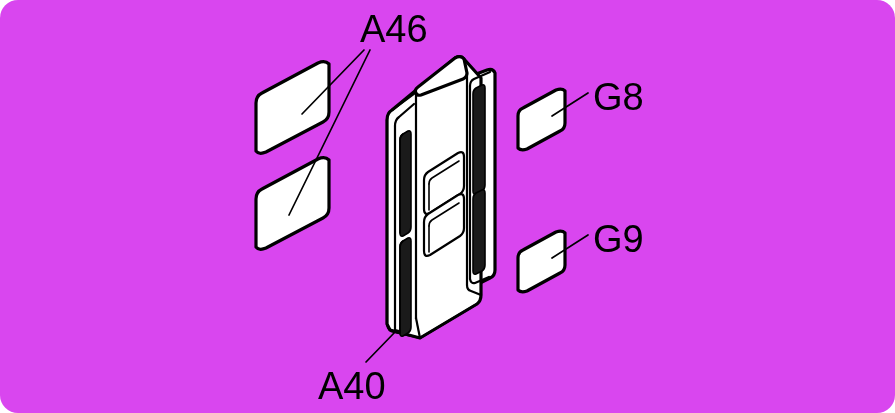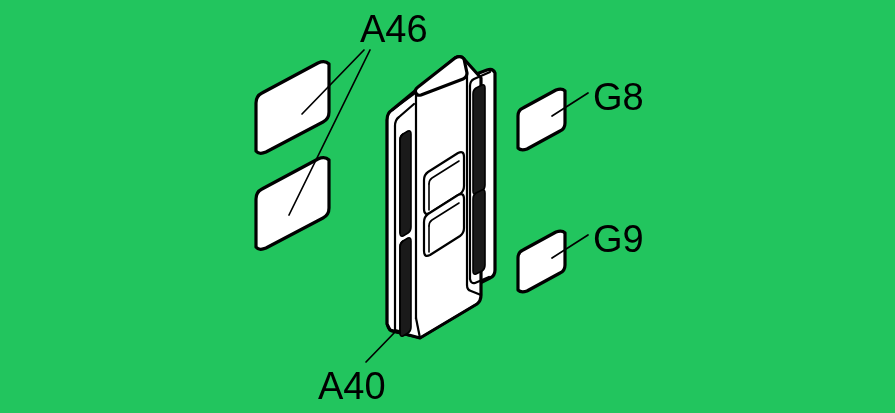--- a/index.html
+++ b/index.html
@@ -13,21 +13,22 @@
     font-family: "Liberation Sans", sans-serif;
     overflow: hidden;
     position: relative;
   }
   #figure-root {
     position: absolute;
     left: 0;
     top: 0;
     width: 895px;
     height: 413px;
-    background: #22c55e;
+    background: #d946ef;
+    border-radius: 18px;
   }
   svg.figure-svg {
     display: block;
     width: 895px;
     height: 413px;
   }
   .part-outline {
     fill: #ffffff;
     stroke: #000000;
     stroke-width: 3.2;

